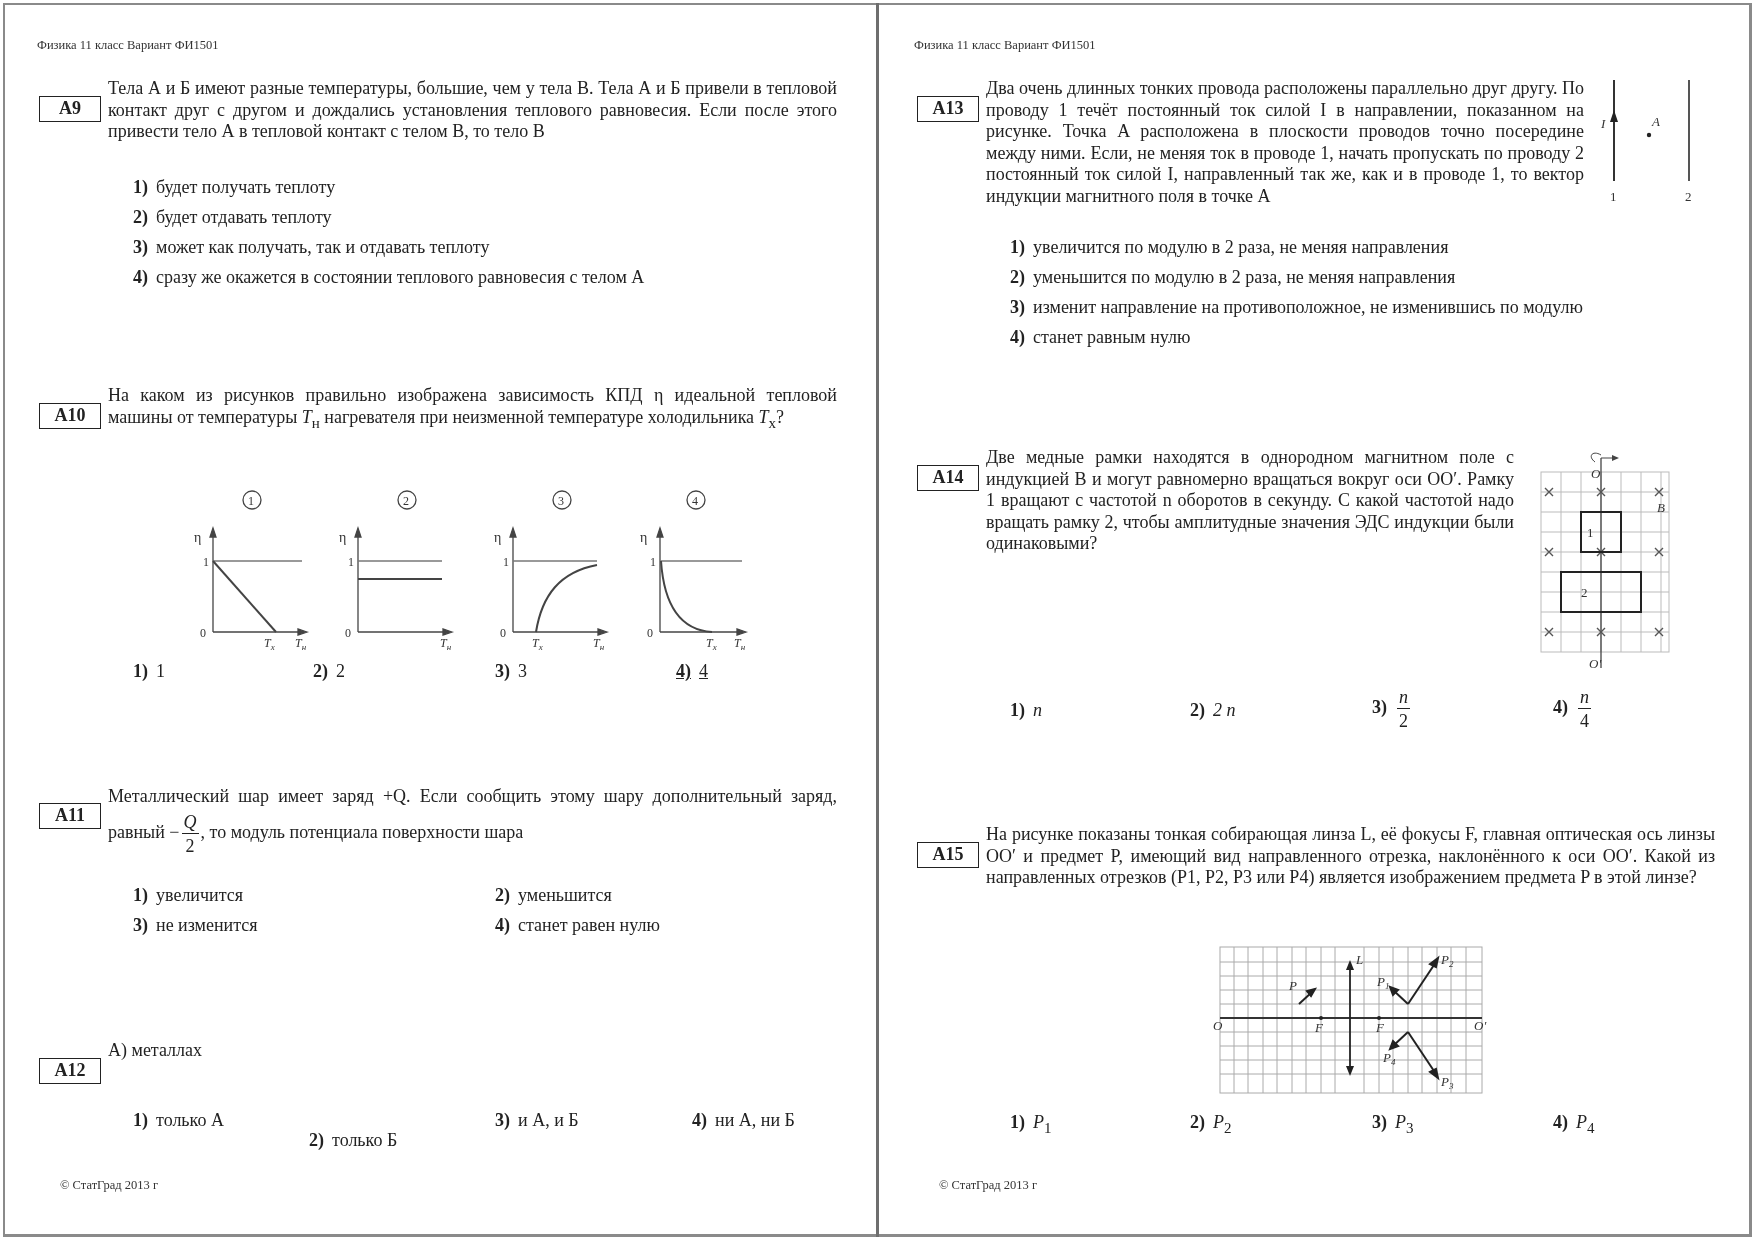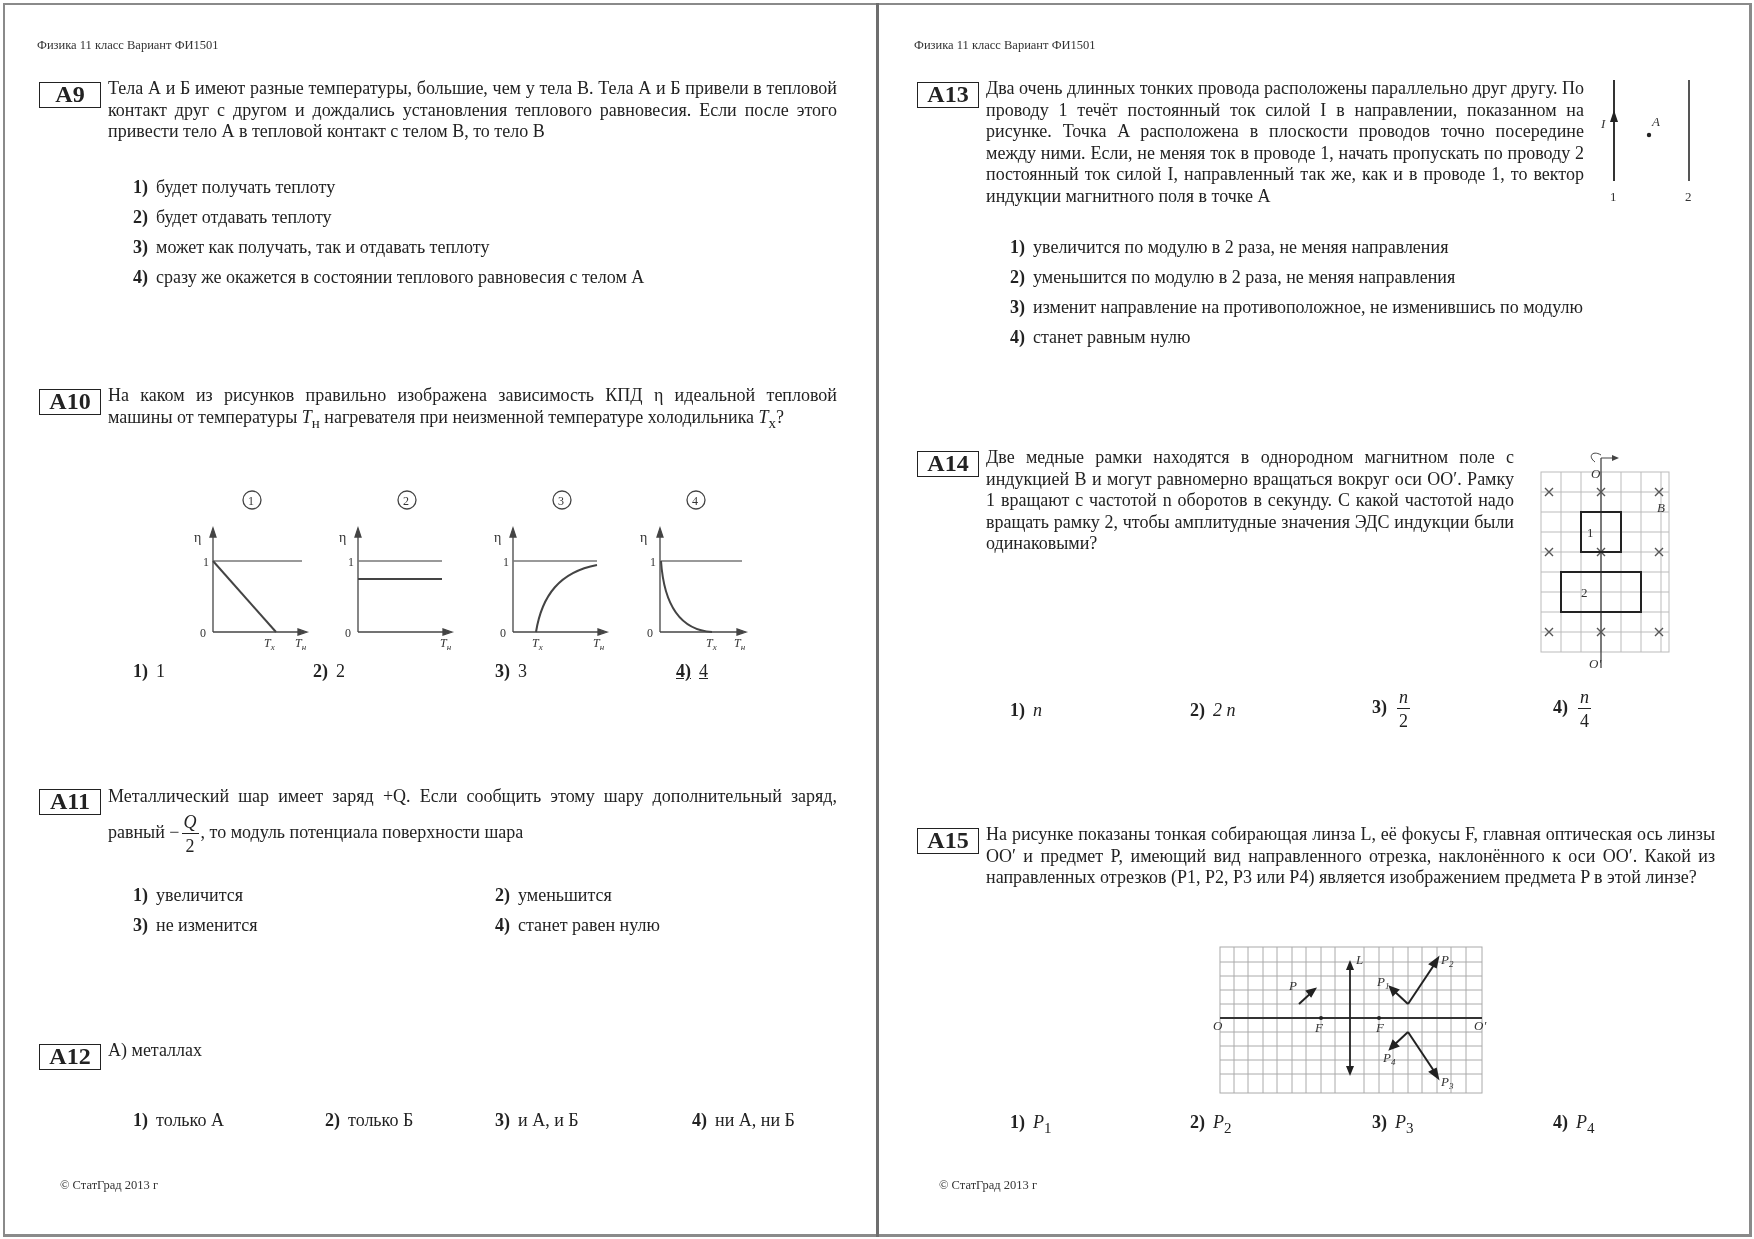--- a/index.html
+++ b/index.html
@@ -6,21 +6,21 @@
   html, body { width: 1754px; height: 1239px; background: #fff; overflow: hidden; }
   body { font-family: "Liberation Serif", "DejaVu Serif", serif; color: #222; position: relative; }
   .frame { position: absolute; left: 3px; top: 3px; width: 1749px; height: 1234px; border: 2px solid #8a8a8a; border-right-width: 3px; border-bottom-width: 3px; }
   .divider { position: absolute; left: 876px; top: 3px; width: 3px; height: 1234px; background: #6e6e6e; }
   .page { position: absolute; top: 0; height: 1239px; }
   .page.left { left: 0; width: 876px; }
   .page.right { left: 879px; width: 875px; }
   .header { position: absolute; top: 38px; font-size: 12.5px; color: #333; }
   .footer { position: absolute; top: 1178px; font-size: 12.5px; color: #333; }
   .q { position: absolute; }
-  .qbox { position: absolute; left: 0; top: 4px; width: 62px; height: 26px; border: 1.5px solid #222; font-weight: bold; font-size: 24px; text-align: center; line-height: 23px; }
+  .qbox { position: absolute; left: 0; top: 18px; width: 62px; height: 26px; border: 1.5px solid #222; font-weight: bold; font-size: 18px; text-align: center; line-height: 23px; }
   .qtext { position: absolute; left: 69px; top: 0; font-size: 18px; line-height: 21.5px; text-align: justify; }
   .opts { position: absolute; font-size: 18px; }
   .opt { position: absolute; white-space: nowrap; }
   .opt b { font-weight: bold; margin-right: 8px; }
   i { font-style: italic; }
   .frac { display: inline-block; vertical-align: middle; text-align: center; line-height: 1; margin: 0 2px; }
   .frac .num { display: block; font-style: italic; padding: 0 2px 2px; border-bottom: 1px solid #222; }
   .frac .den { display: block; padding-top: 3px; }
   svg { position: absolute; overflow: visible; }
   svg text { font-family: "Liberation Serif", serif; fill: #333; }
@@ -143,21 +143,21 @@
   </div>
 
   <div class="q" style="left:39px; top:1040px; width:800px;">
     <div class="qbox">A12</div>
     <div class="qtext" style="width:729px; text-align:left;">
       <div>А) металлах</div>
     </div>
   </div>
   <div class="opts" style="left:133px; top:1110px;">
     <div class="opt" style="left:0;"><b>1)</b><span>только А</span></div>
-    <div class="opt" style="left:192px;"><b>2)</b><span>только Б</span></div>
+    <div class="opt" style="left:176px;margin-top:20px;"><b>2)</b><span>только Б</span></div>
     <div class="opt" style="left:362px;"><b>3)</b><span>и А, и Б</span></div>
     <div class="opt" style="left:559px;"><b>4)</b><span>ни А, ни Б</span></div>
   </div>
 
   <div class="footer" style="left:60px;">© СтатГрад 2013 г</div>
 </div>
 
 <div class="page right">
   <div class="header" style="left:35px;">Физика  11 класс  Вариант ФИ1501</div>
 

